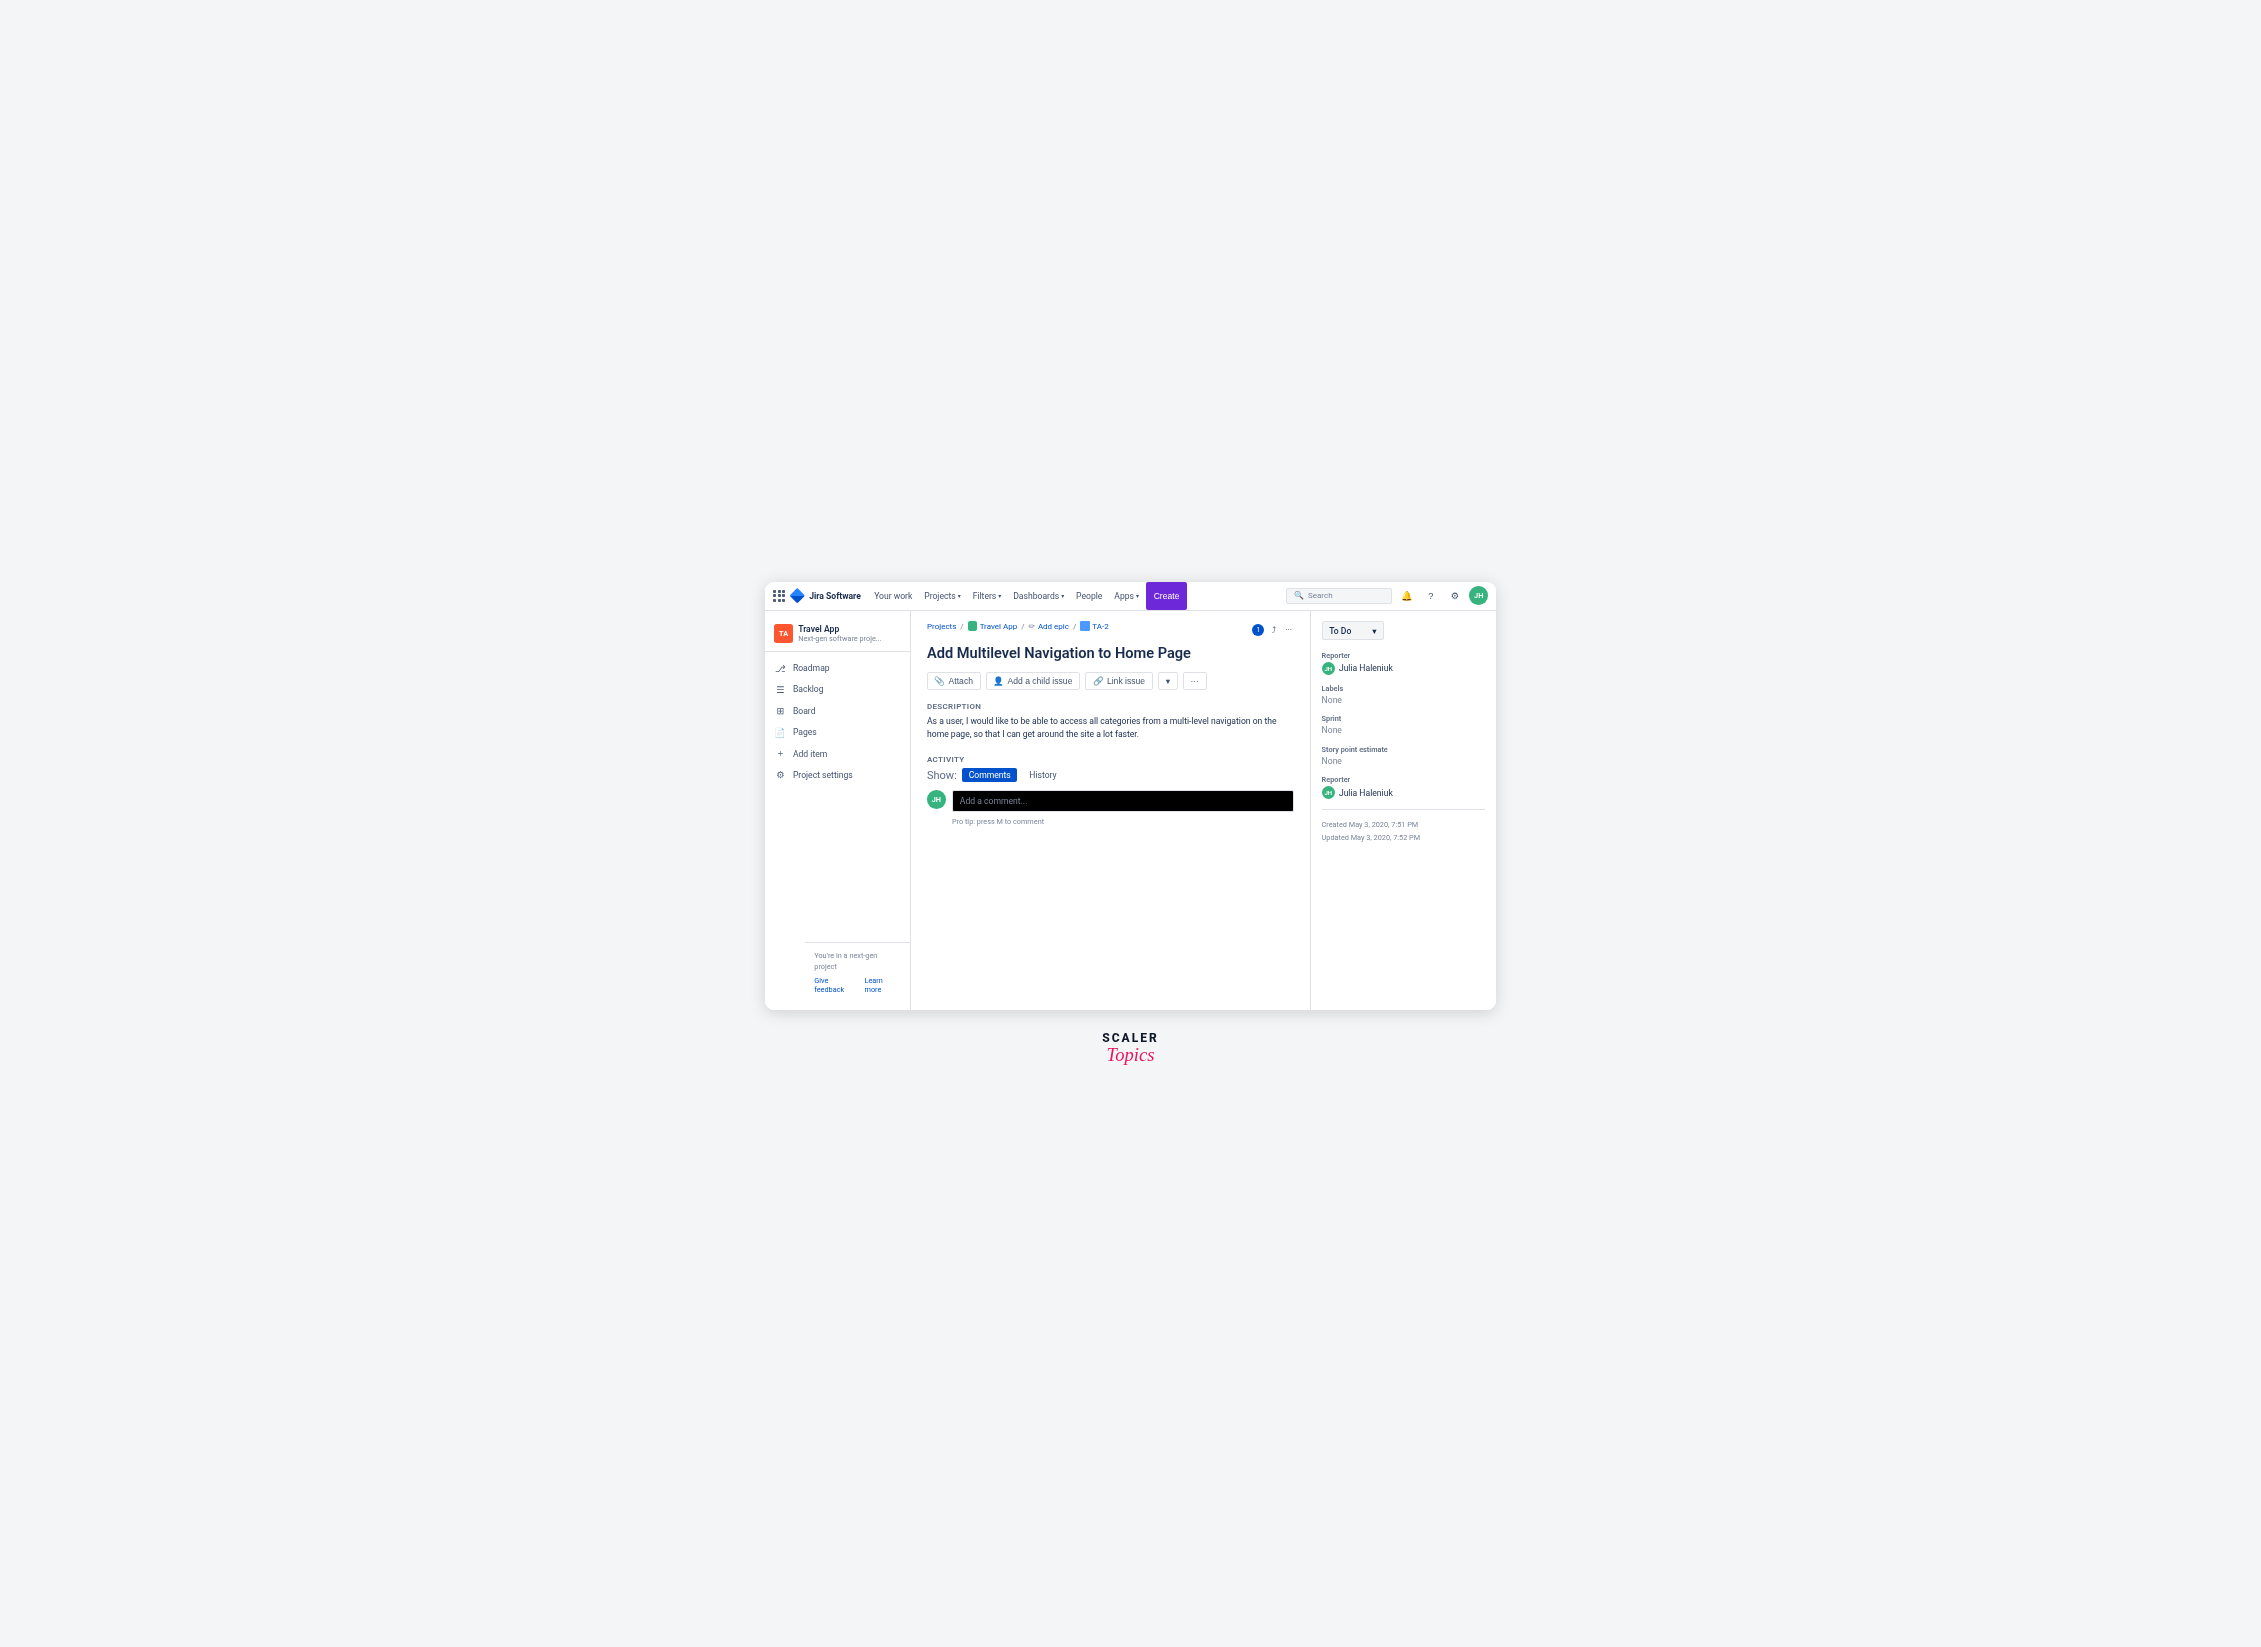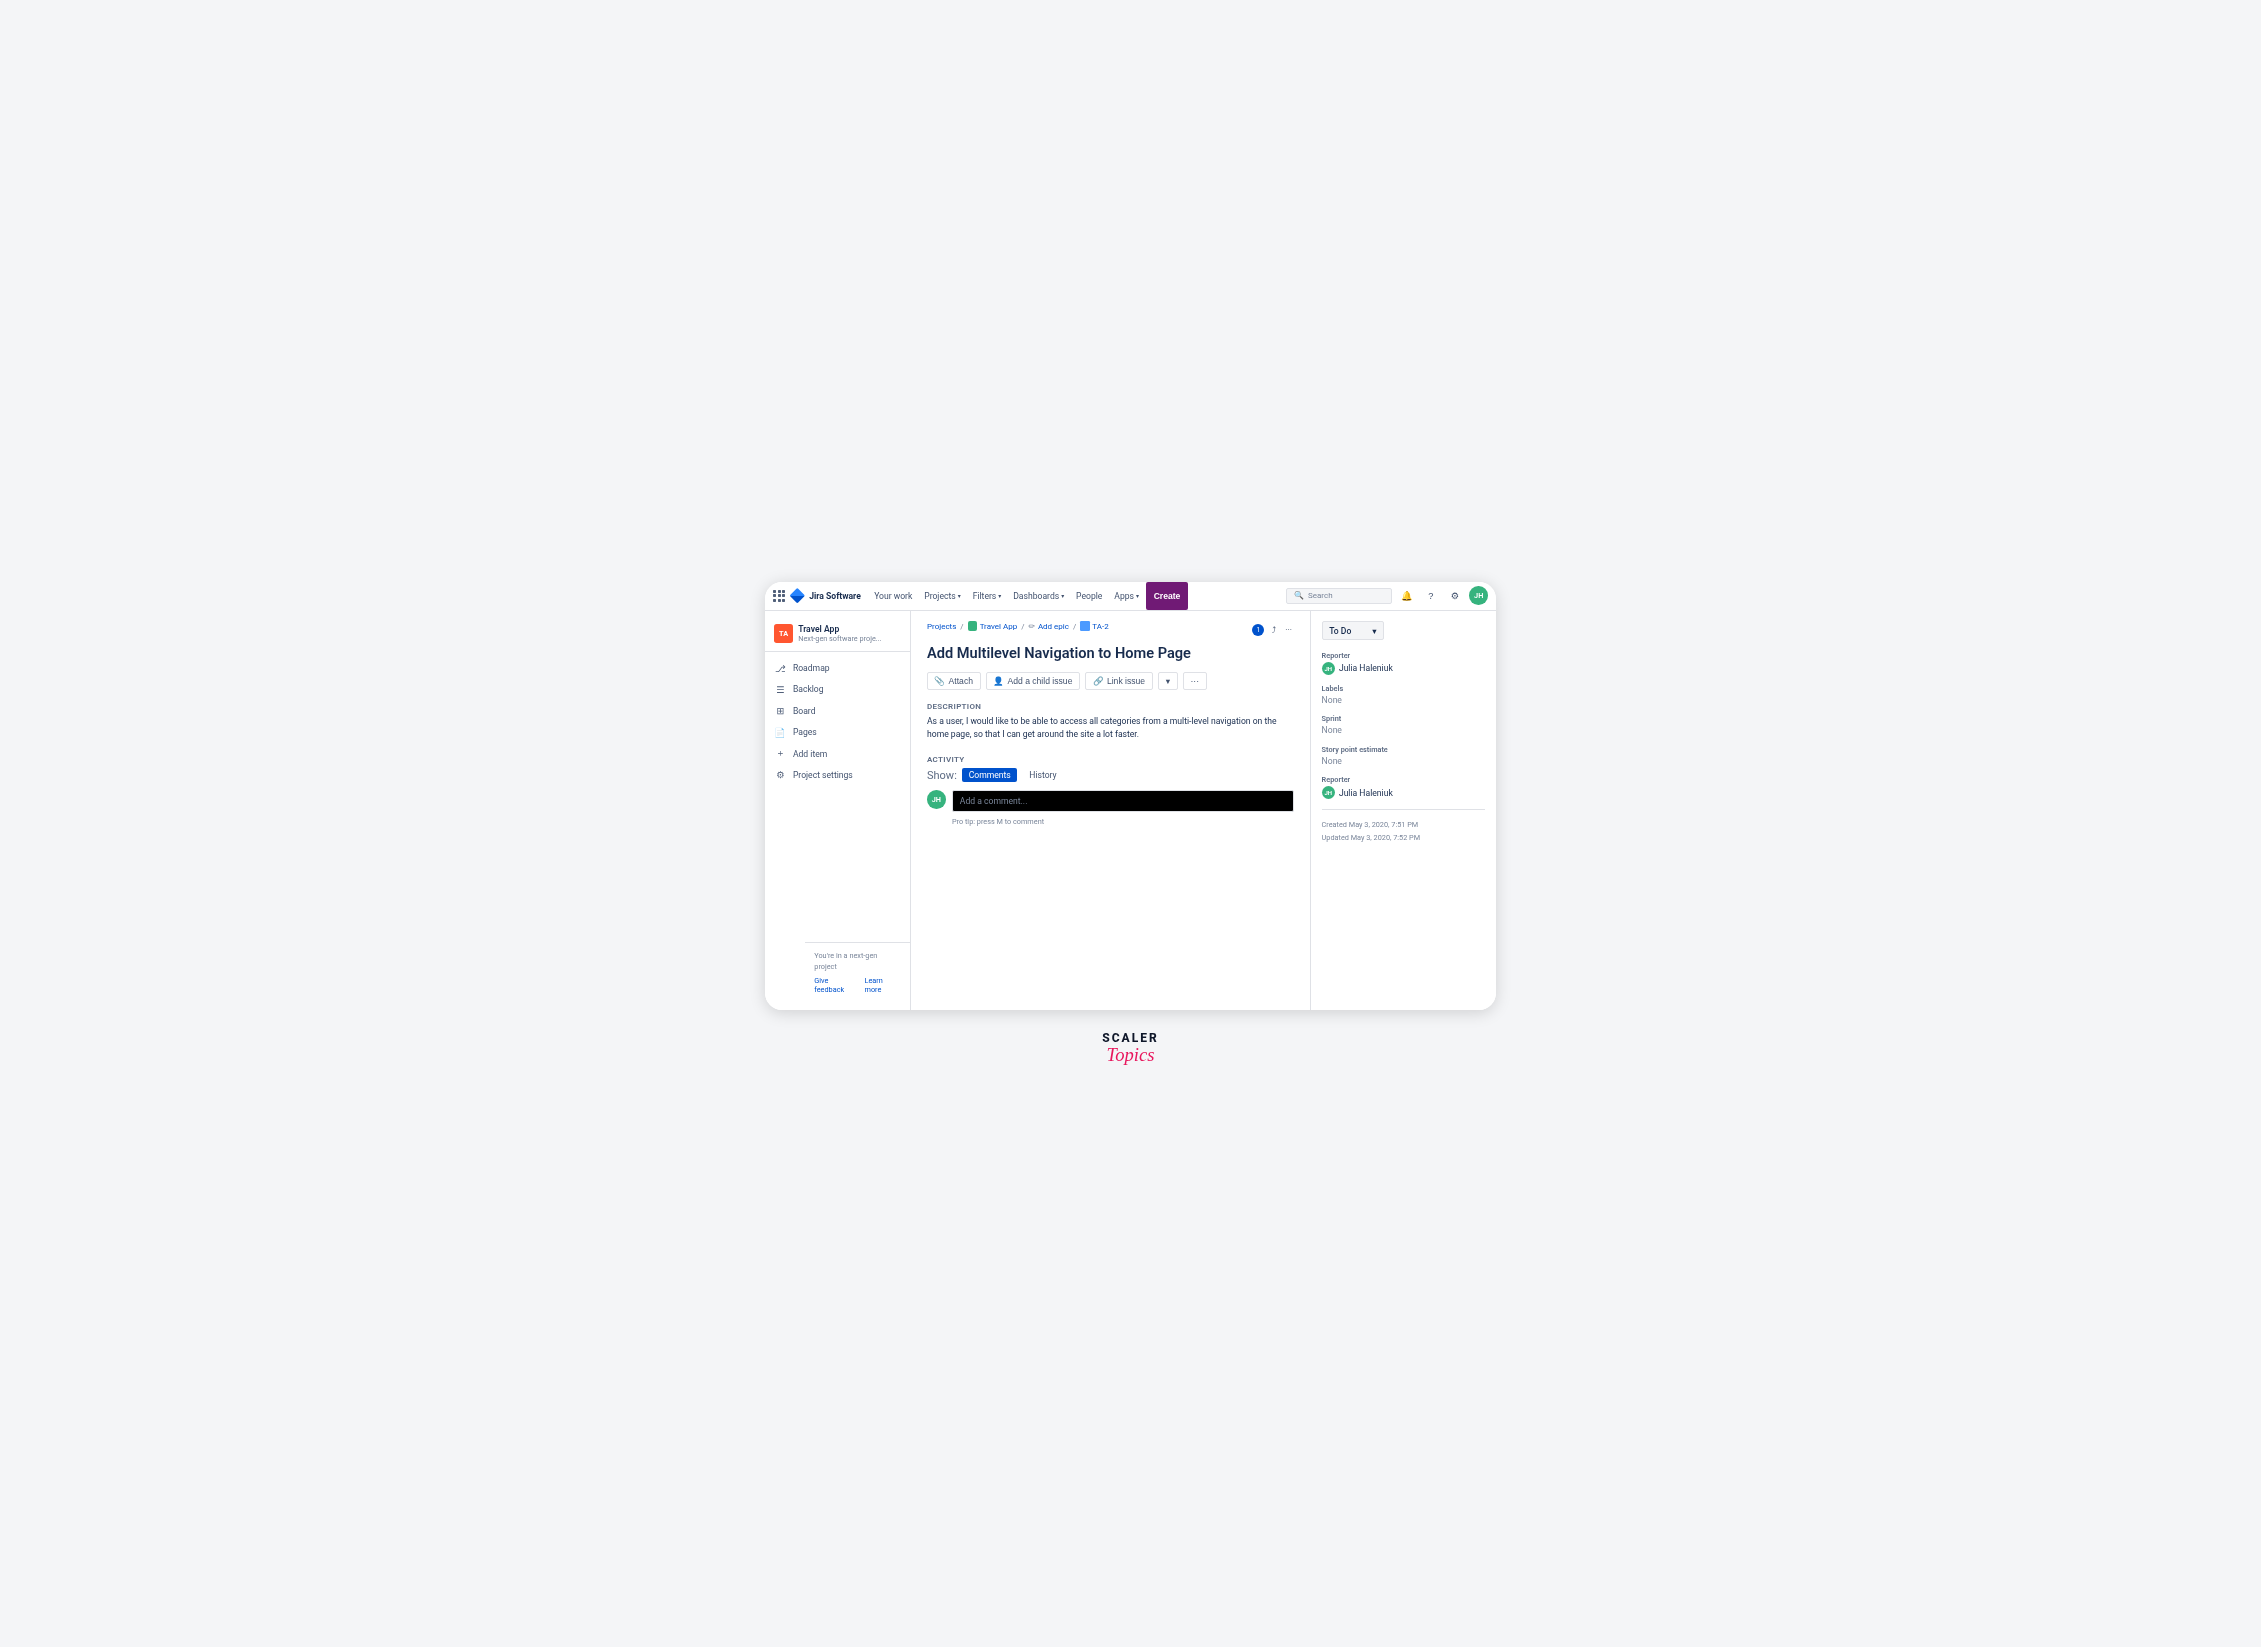--- a/index.html
+++ b/index.html
@@ -11,21 +11,21 @@
       min-height: 100vh;
       display: flex;
       flex-direction: column;
       align-items: center;
       justify-content: center;
       padding: 26.6px 13.3px;
     }
 
     .browser-window {
       background: #fff;
-      border-radius: 17px;
+      border-radius: 9px;
       box-shadow: 0 2.7px 16px rgba(0,0,0,0.15);
       width: 100%;
       max-width: 731px;
       overflow: hidden;
     }
 
     
     .top-nav {
       background: #fff;
       border-bottom: 0.7px solid #dfe1e6;
@@ -84,27 +84,27 @@
       display: flex;
       align-items: center;
       gap: 2px;
       white-space: nowrap;
     }
     .nav-link .chevron {
       font-size: 6px;
       color: #42526e;
     }
     .create-btn {
-      background: #701a75;
+      background: #6d28d9;
       color: #fff;
       border: none;
       padding: 9px 8px;
       border-radius: 2px;
       font-size: 8.6px;
-      font-weight: 700;
+      font-weight: 400;
       cursor: pointer;
     }
     .nav-right {
       display: flex;
       align-items: center;
       gap: 5.3px;
       margin-left: auto;
     }
     .search-box {
       display: flex;

